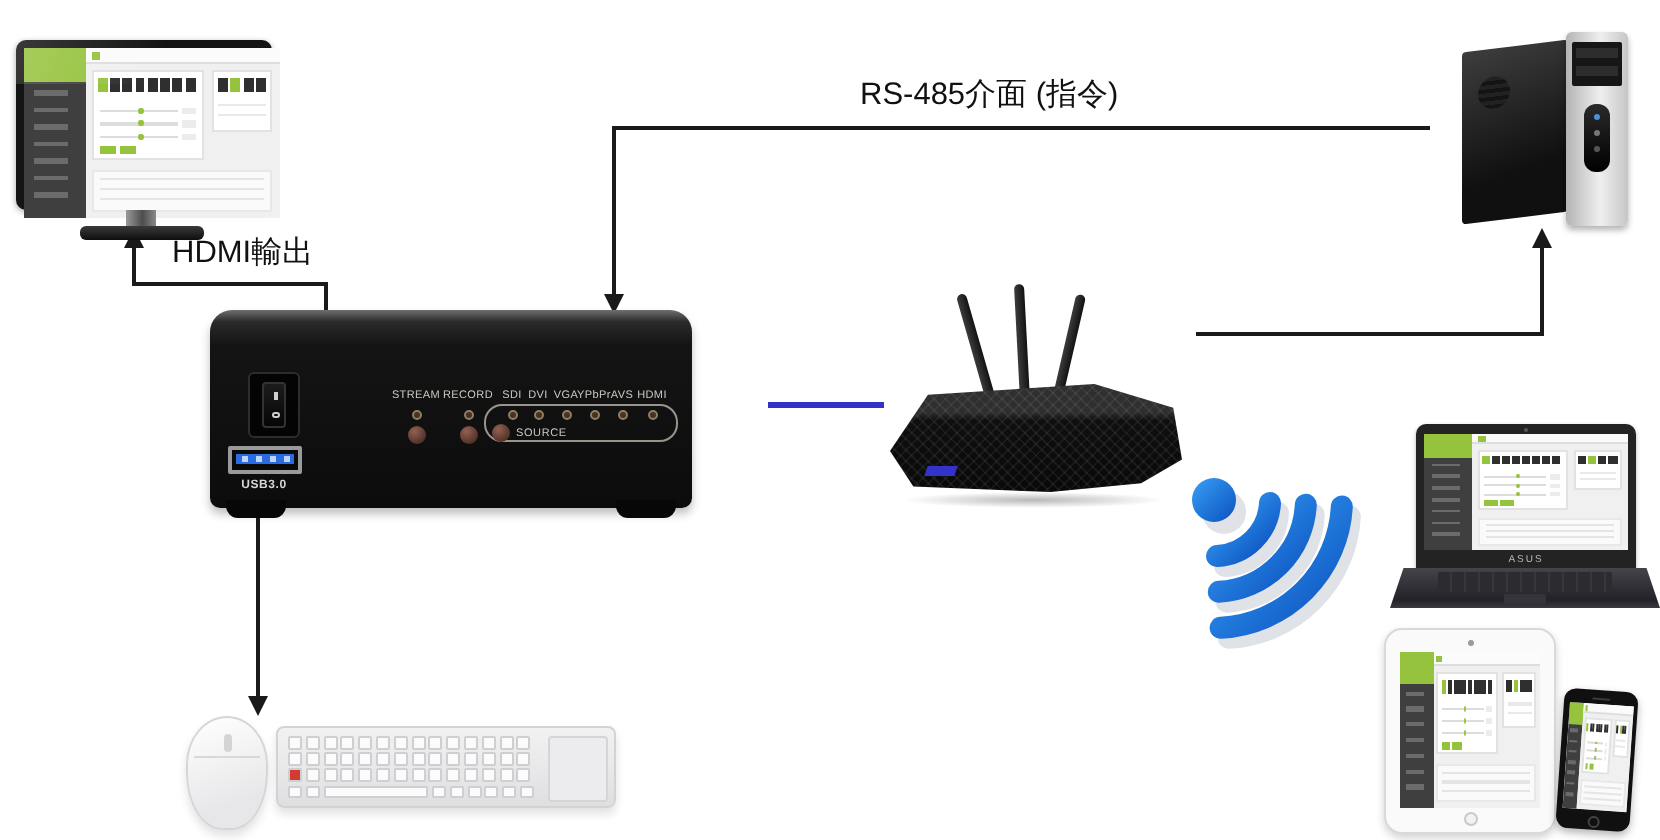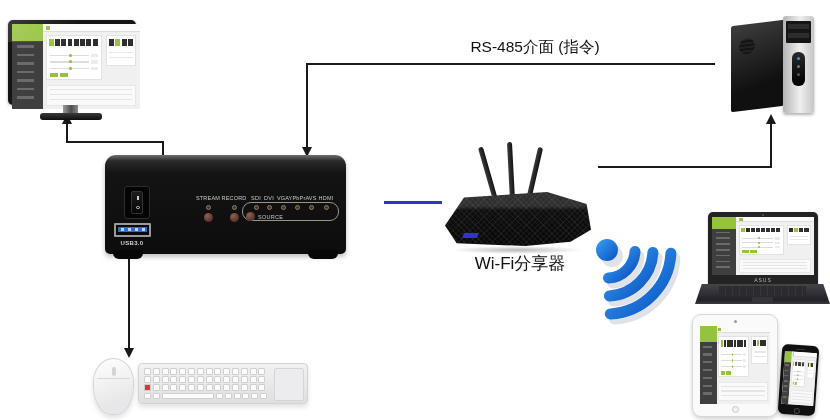--- a/index.html
+++ b/index.html
@@ -101,25 +101,26 @@
 </style>
 </head>
 <body>
 
 <div id="canvas">
 
   <div class="arrow-up" style="left:62px;top:114px;"></div>
   <div class="line" style="left:66px;top:123px;width:2px;height:20px;"></div>
   <div class="line" style="left:66px;top:141px;width:98px;height:2px;"></div>
   <div class="line" style="left:162px;top:141px;width:2px;height:16px;"></div>
+  <div class="lbl" style="left:86px;top:116px;">HDMI輸出</div>
 
   <div class="line" style="left:306px;top:63px;width:409px;height:2px;"></div>
   <div class="line" style="left:306px;top:63px;width:2px;height:85px;"></div>
   <div class="arrow-down" style="left:302px;top:147px;"></div>
-  <div class="lbl" style="left:430px;top:37px;width:210px;text-align:center;">RS-485介面 (指令)</div>
+  <div class="lbl" style="left:430px;top:37px;width:210px;">RS-485介面 (指令)</div>
 
   <div class="line" style="left:598px;top:166px;width:174px;height:2px;"></div>
   <div class="line" style="left:770px;top:124px;width:2px;height:44px;"></div>
   <div class="arrow-up" style="left:766px;top:114px;"></div>
 
   <div class="line" style="left:384px;top:201px;width:58px;height:3px;background:var(--blue);"></div>
 
   <div class="line" style="left:128px;top:258px;width:2px;height:92px;"></div>
   <div class="arrow-down" style="left:124px;top:348px;"></div>
   <div class="lbl" style="left:146px;top:268px;line-height:21.5px;">
@@ -258,21 +259,20 @@
   </div>
 
   <div class="abs router">
     <div class="antenna" style="left:50px;top:3px;height:55px;transform:rotate(-16deg);"></div>
     <div class="antenna" style="left:67px;top:0;height:58px;transform:rotate(-3deg);"></div>
     <div class="antenna" style="left:83px;top:4px;height:54px;transform:rotate(13deg);"></div>
     <div class="router-shadow"></div>
     <div class="router-body"></div>
     <div class="router-chip"></div>
   </div>
-  <div class="lbl" style="left:445px;top:252px;width:150px;text-align:center;font-size:17px;">Wi-Fi分享器</div>
 
   <svg class="wifi-svg" width="100" height="115" viewBox="0 0 100 115">
     <defs>
       <linearGradient id="wg" x1="0" y1="0" x2="1" y2="1">
         <stop id="wg1" offset="0" stop-color="#38a1f5"></stop>
         <stop id="wg2" offset="1" stop-color="#0a50c0"></stop>
       </linearGradient>
     </defs>
     <g stroke="#cfd3da" stroke-width="11" fill="none" stroke-linecap="round" opacity="0.65" transform="translate(4,5)">
       <path d="M50.0 31.5 A28 28 0 0 1 23.5 58.0"></path>

